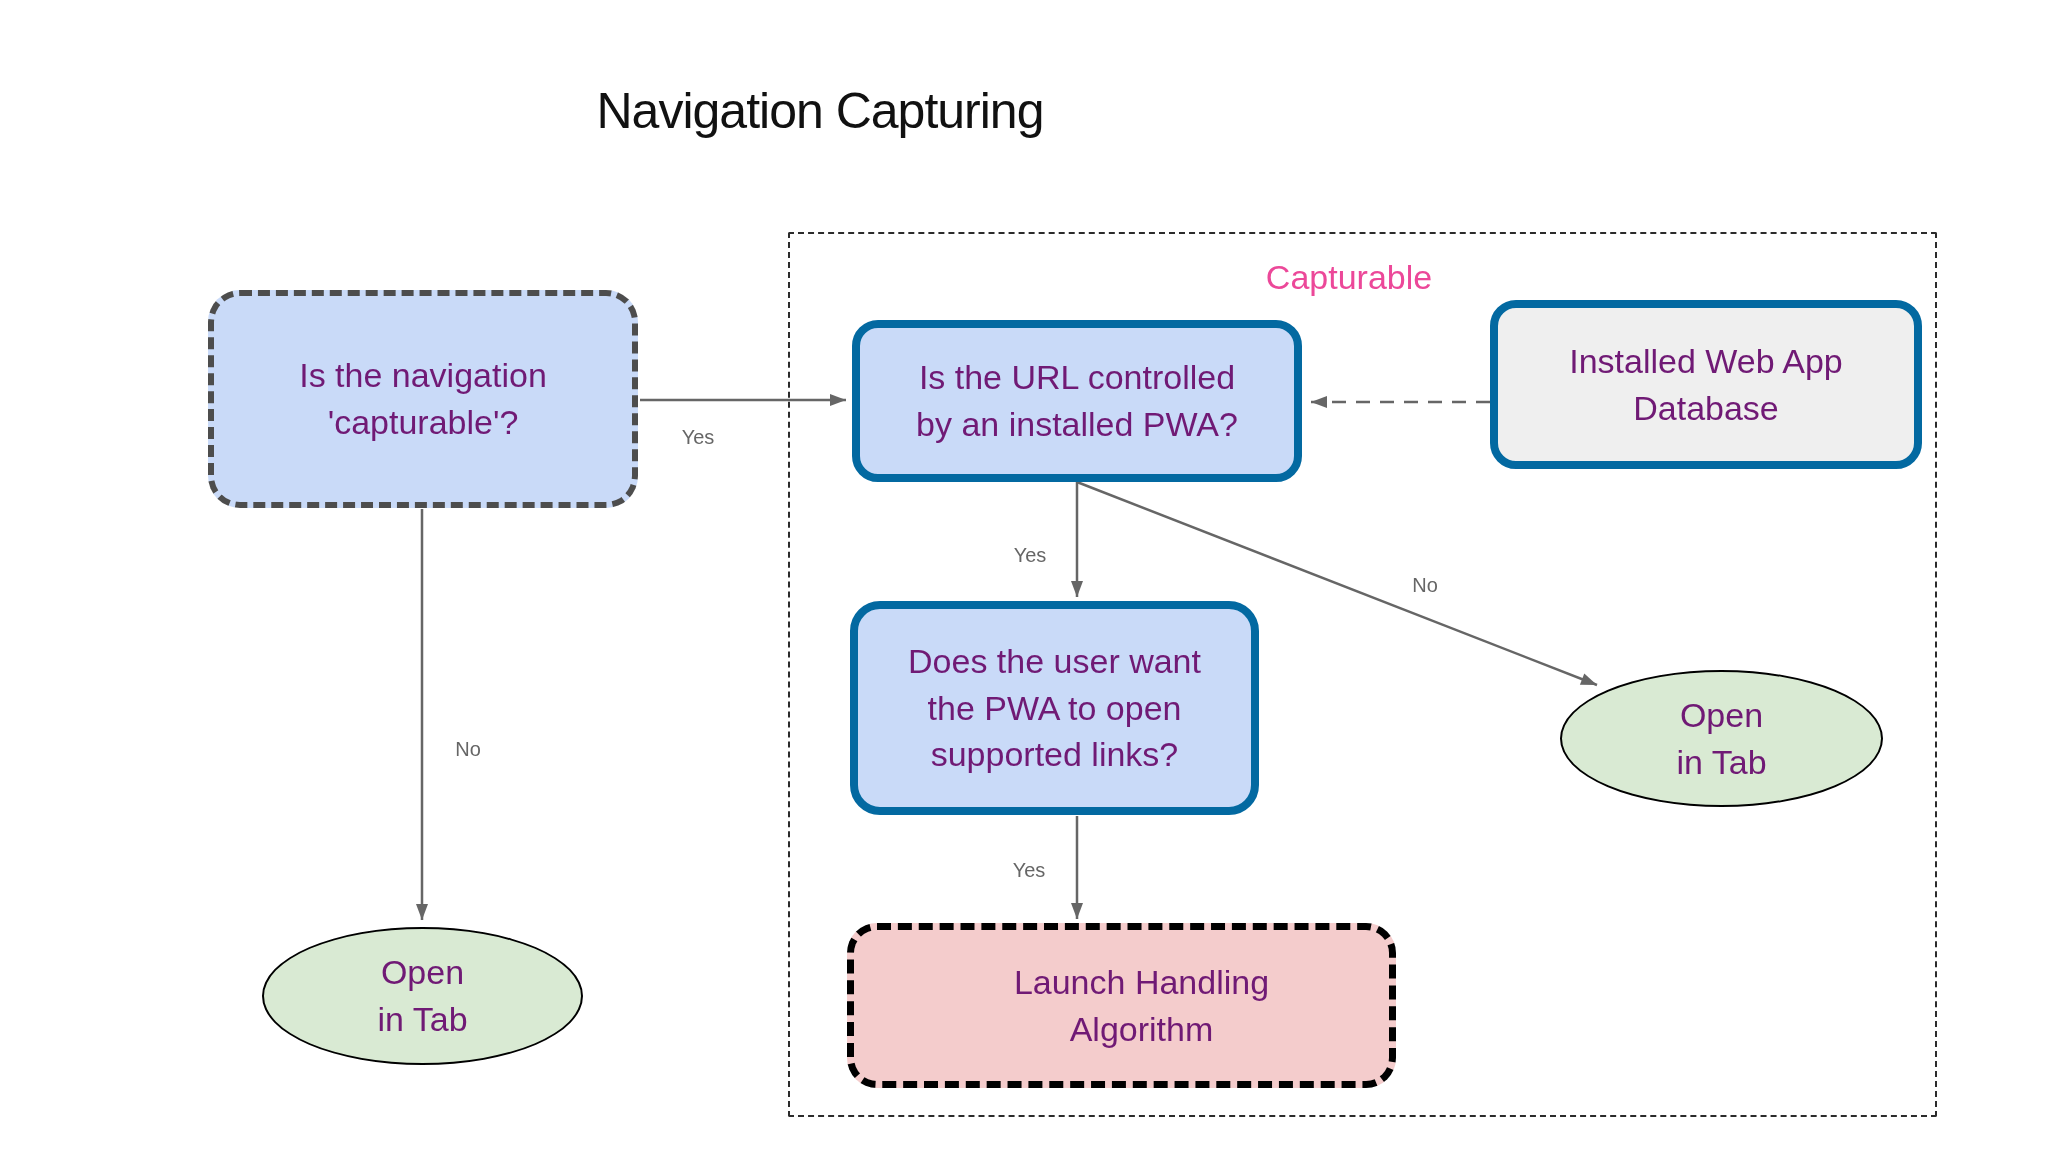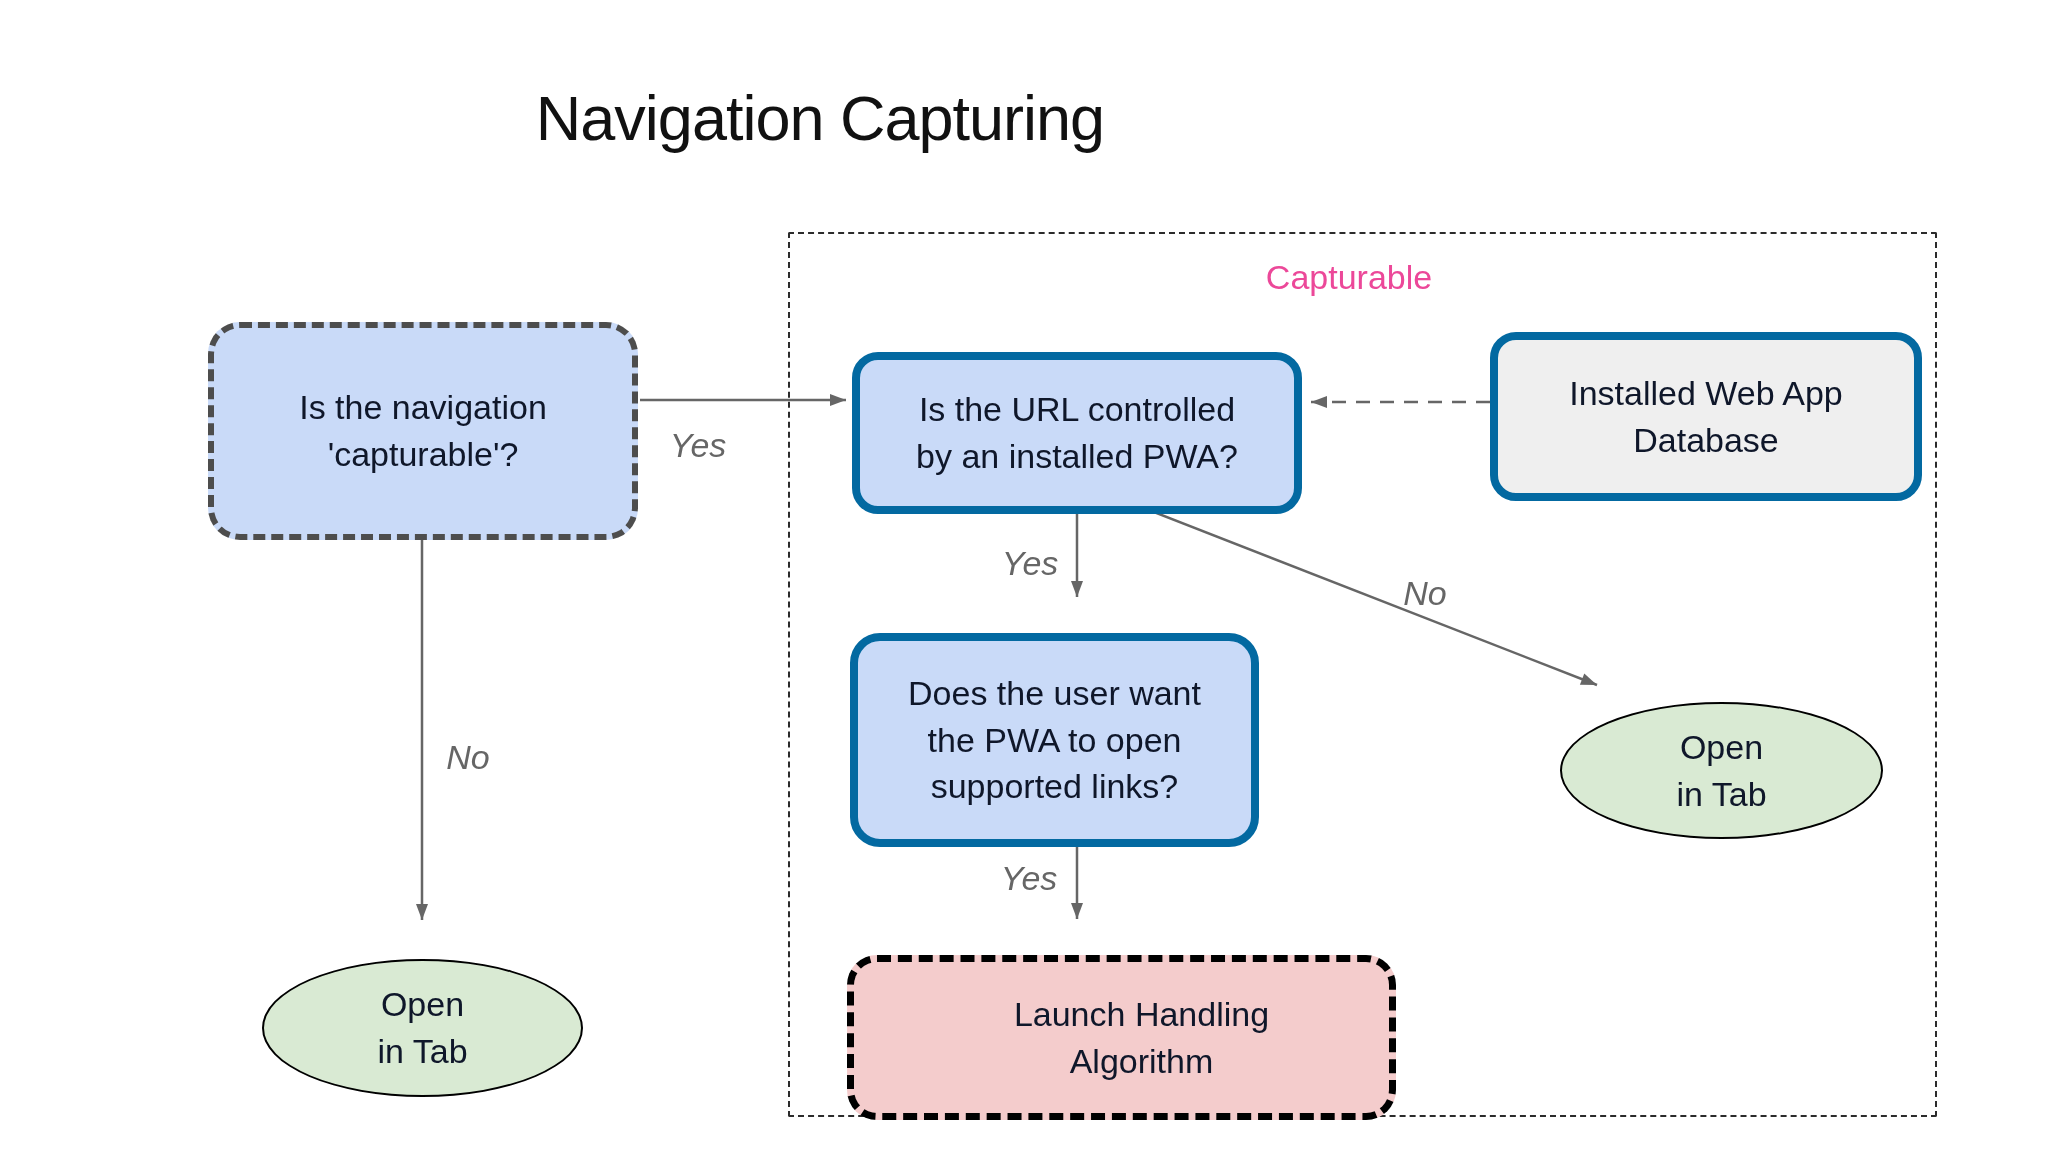--- a/index.html
+++ b/index.html
@@ -16,21 +16,21 @@
     width: 2048px;
     height: 1152px;
     background: #ffffff;
   }
   .title {
     position: absolute;
     left: 0;
     top: 82px;
     width: 1640px;
     text-align: center;
-    font-size: 63px;
+    font-size: 50px;
     font-weight: 400;
     color: #111111;
     letter-spacing: -1px;
     white-space: pre;
   }
   .container-box {
     position: absolute;
     left: 788px;
     top: 232px;
     width: 1149px;
@@ -50,23 +50,22 @@
   }
   .node {
     position: absolute;
     box-sizing: border-box;
     display: flex;
     align-items: center;
     justify-content: center;
     text-align: center;
     font-size: 34px;
     line-height: 1.38;
-    color: #0f172a;
+    color: #701a75;
     white-space: pre-line;
-    margin-top: 32px;
   }
   .rect { border-radius: 26px; }
   .blue { background: #c9daf8; }
   .gray-fill { background: #efefef; }
   .pink { background: #f4cccc; }
   .green { background: #d9ead3; }
   .thin-gray-border { border: 8px solid #0369a1; }
   .thin-black-border { border: 2.5px solid #000000; }
 
   .node-capturable-q {
@@ -86,23 +85,22 @@
   .ellipse {
     border-radius: 50%;
   }
   .ellipse-right { left: 1560px; top: 670px; width: 323px; height: 137px; }
   .ellipse-left  { left: 262px;  top: 927px; width: 321px; height: 138px; }
 
   .edge-label {
     position: absolute;
     width: 90px;
     text-align: center;
-    font-size: 34px;
+    font-size: 20px;
     color: #666666;
-    font-style: italic;
   }
   .label-yes-1 { left: 653px;  top: 426px; }
   .label-no-1  { left: 423px;  top: 738px; }
   .label-yes-2 { left: 985px;  top: 544px; }
   .label-no-2  { left: 1380px; top: 574px; }
   .label-yes-3 { left: 984px;  top: 859px; }
 
   svg.edges {
     position: absolute;
     left: 0; top: 0;

